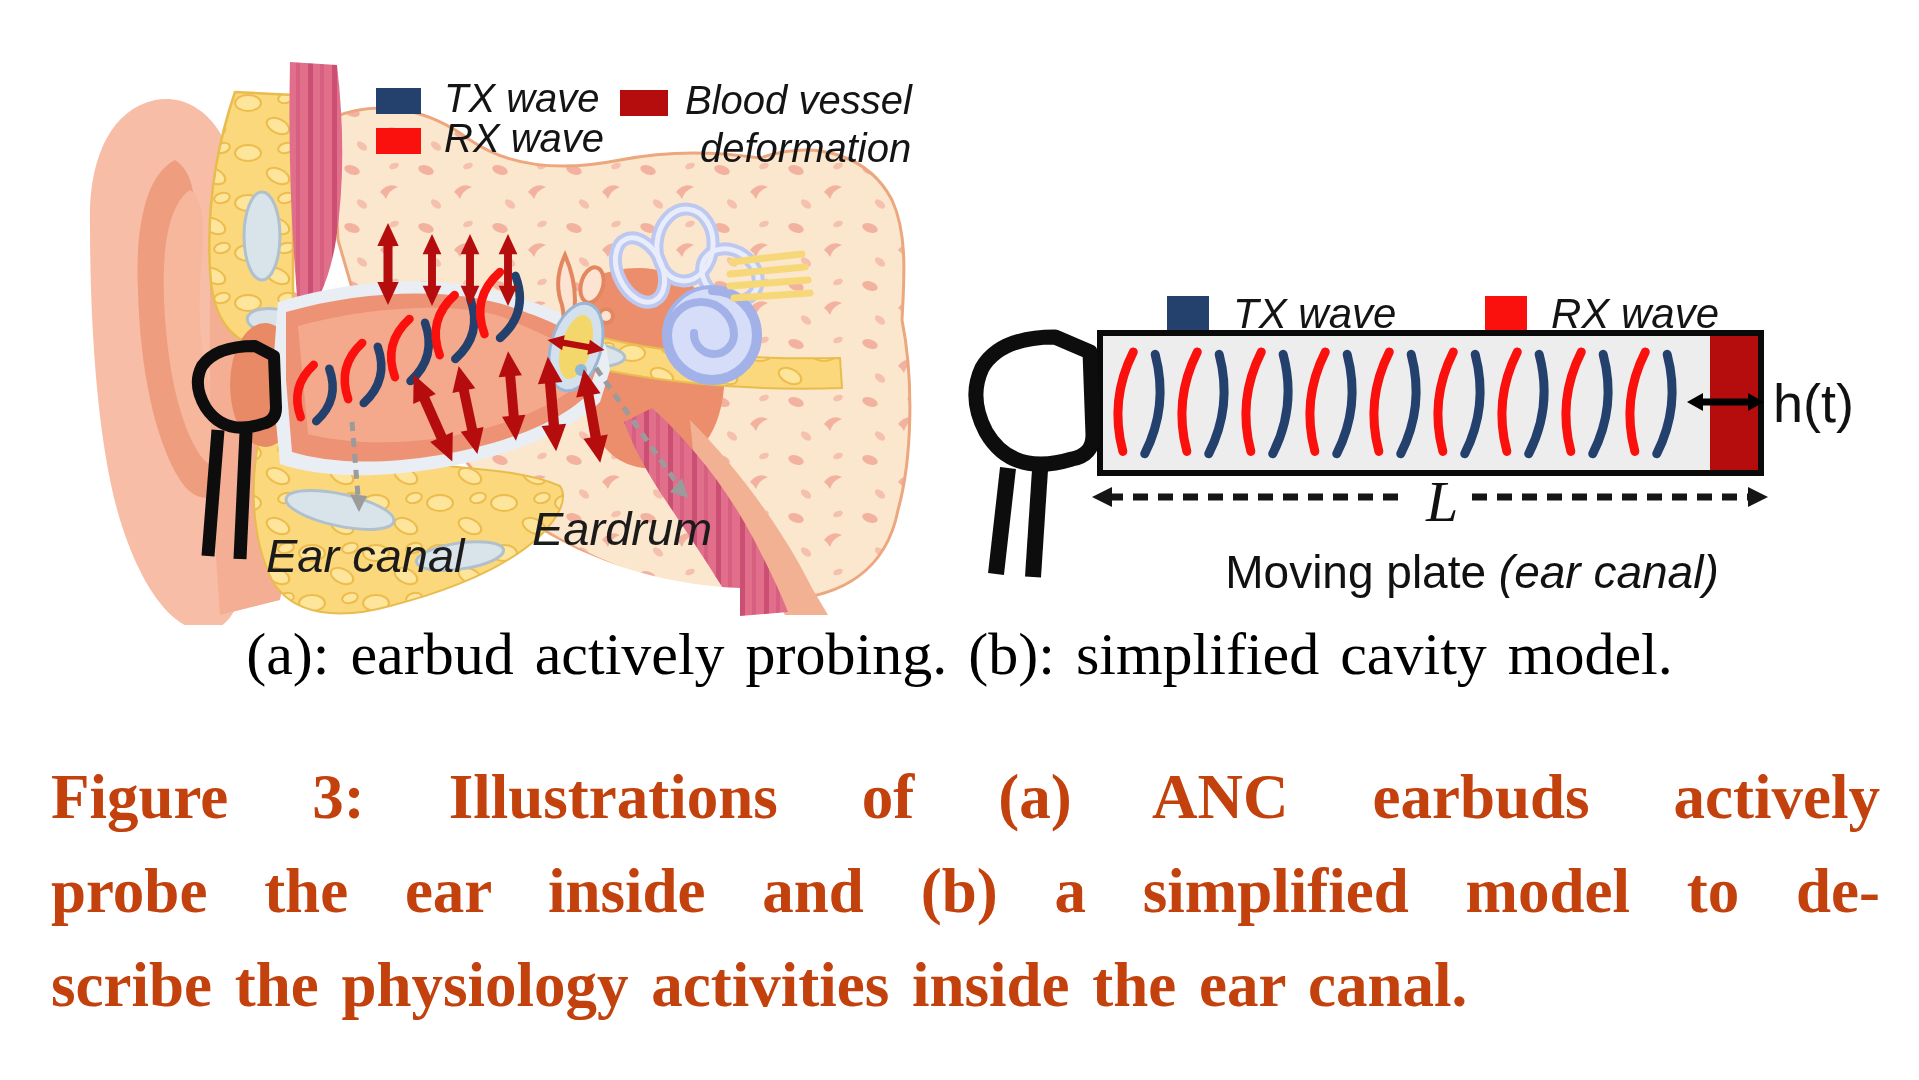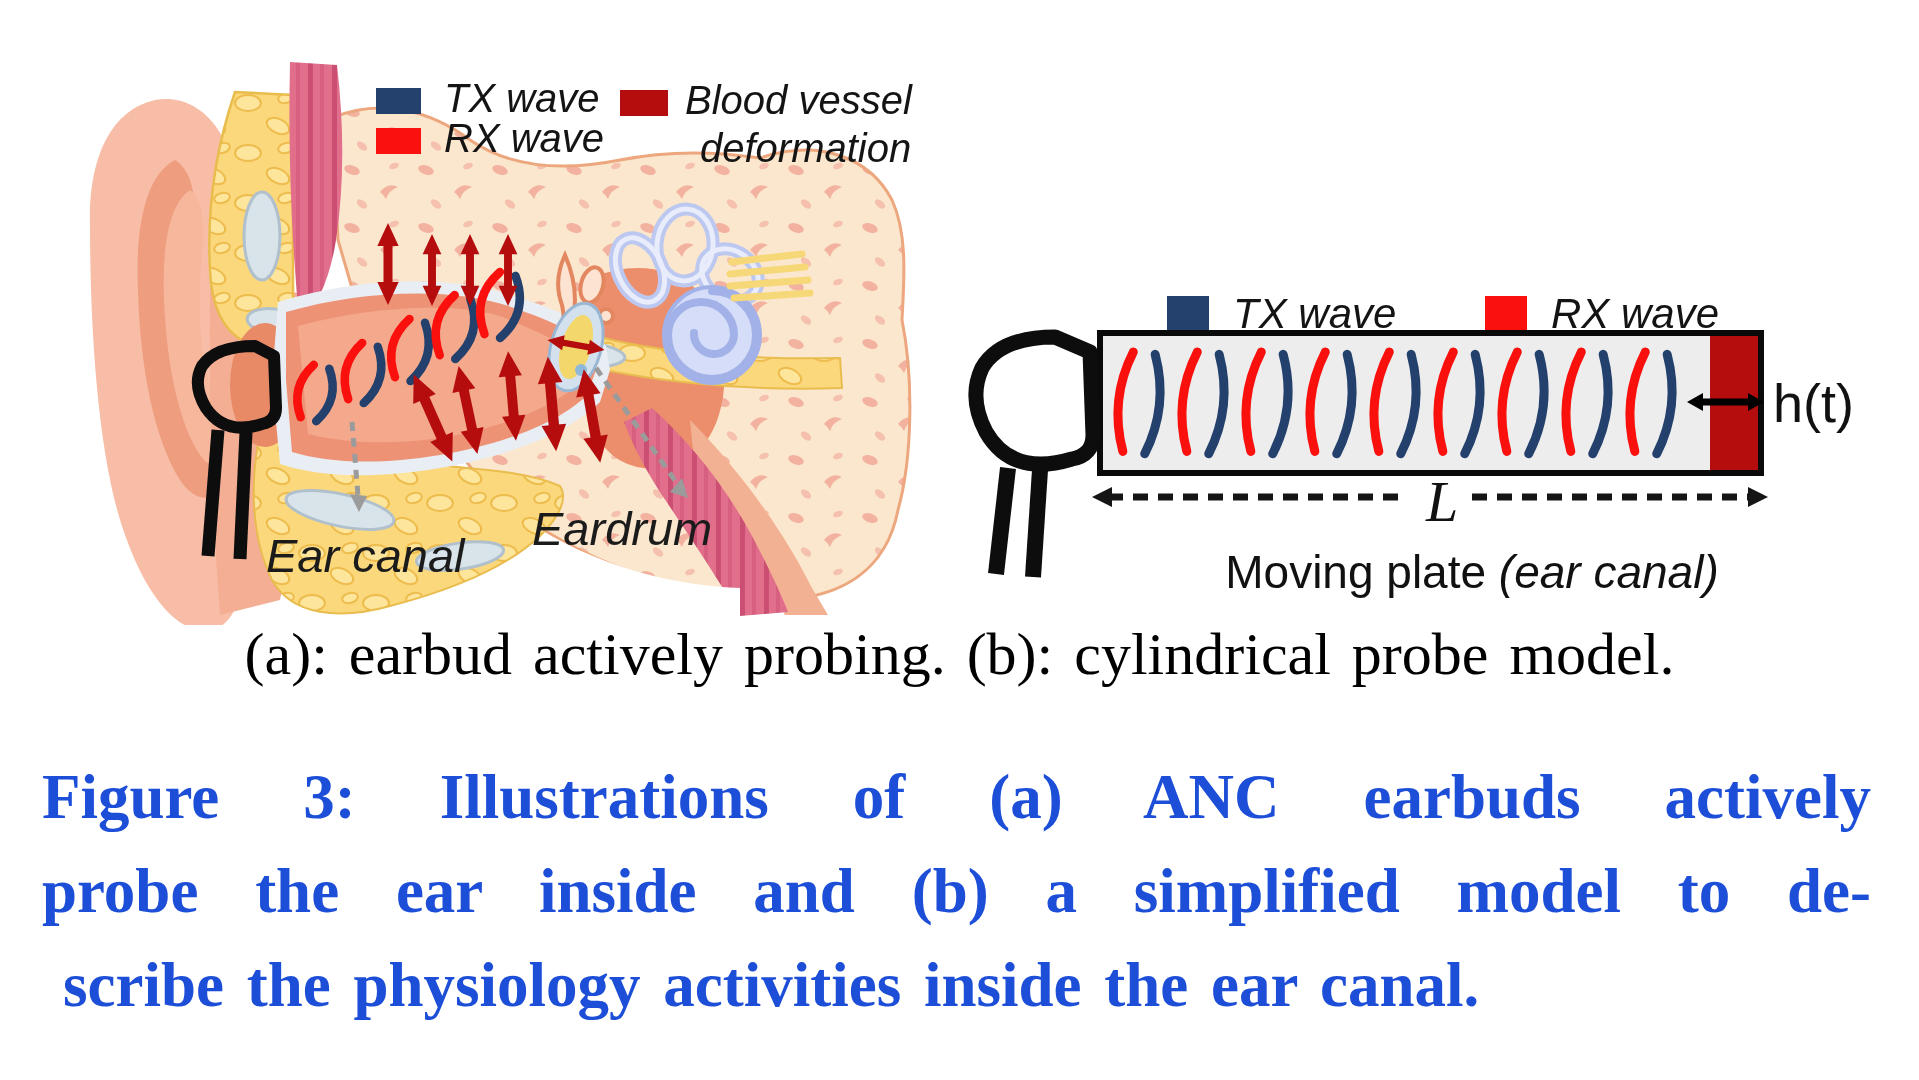--- a/index.html
+++ b/index.html
@@ -1,24 +1,24 @@
 <!DOCTYPE html>
 <html><head>
 <meta charset="utf-8">
 <style>
   html,body{margin:0;padding:0;background:#fff;}
   .page{position:relative;width:1919px;height:1080px;background:#ffffff;overflow:hidden;
         font-family:"Liberation Sans","DejaVu Sans",sans-serif;}
   .abs{position:absolute;}
   .subcap{left:45px;top:616px;width:1829px;text-align:center;color:#000;
           font:400 60px/76px "Liberation Serif","DejaVu Serif",serif;word-spacing:6px;}
-  .figcap{left:42px;top:750px;width:1829px;color:#1d4ed8;}
+  .figcap{left:51px;top:750px;width:1829px;color:#c2410c;}
   .capline{font:700 63px/94px "Liberation Serif","DejaVu Serif",serif;
            text-align:justify;text-align-last:justify;}
-  .capline.last{text-align-last:left;word-spacing:7px;margin-left:21px;}
+  .capline.last{text-align-last:left;word-spacing:7px;}
   svg text{user-select:none;}
   .legA{font:italic 400 40px "Liberation Sans","DejaVu Sans",sans-serif;fill:#141414;}
   .legB{font:italic 400 42px "Liberation Sans","DejaVu Sans",sans-serif;fill:#141414;}
   .lblA{font:italic 400 47px "Liberation Sans","DejaVu Sans",sans-serif;fill:#1b1b1b;}
   .ht  {font:400 54px "Liberation Sans","DejaVu Sans",sans-serif;fill:#111;}
   .Ll  {font:italic 400 58px "Liberation Serif","DejaVu Serif",serif;fill:#111;}
   .mp  {font:400 46px "Liberation Sans","DejaVu Sans",sans-serif;fill:#111;}
 </style>
 </head>
 <body>
@@ -274,21 +274,21 @@
 
     <text class="mp" x="512" y="358" text-anchor="middle"><tspan>Moving plate</tspan><tspan font-style="italic"> (ear canal)</tspan></text>
 
     <g stroke="#0d0d0d" fill="none" stroke-linejoin="round">
       <path d="M 95,107 L 130,122 L 133,205 Q 133,225 112,229 Q 52,247 26,202 Q 8,168 22,138 Q 40,107 95,107 Z" stroke-width="15"></path>
       <line x1="48" y1="238" x2="36" y2="344" stroke-width="16"></line>
       <line x1="80" y1="240" x2="73" y2="347" stroke-width="16"></line>
     </g>
   </svg>
 
-  <div class="abs subcap">(a): earbud actively probing. (b): cylindrical probe model.</div>
+  <div class="abs subcap">(a): earbud actively probing. (b): simplified cavity model.</div>
 
   <div class="abs figcap">
     <div class="capline">Figure 3: Illustrations of (a) ANC earbuds actively</div>
     <div class="capline">probe the ear inside and (b) a simplified model to de-</div>
     <div class="capline last">scribe the physiology activities inside the ear canal.</div>
   </div>
 
 </div>
 
 </body></html>

